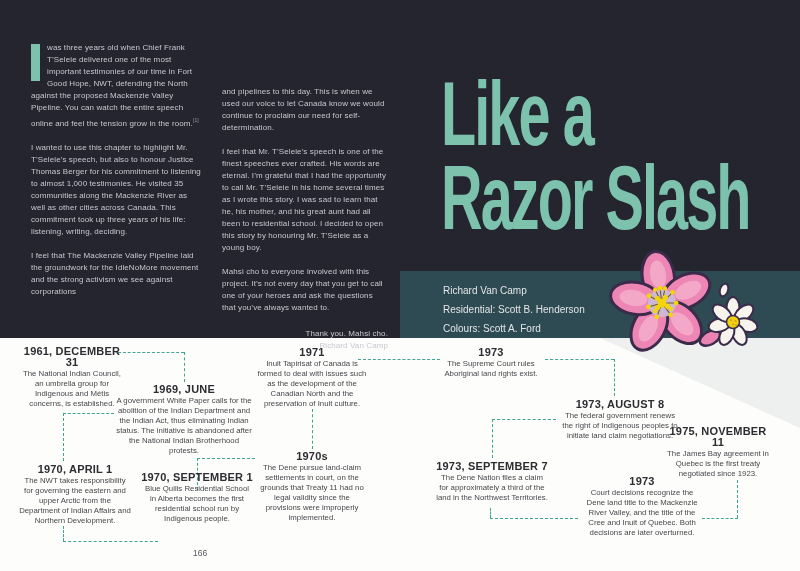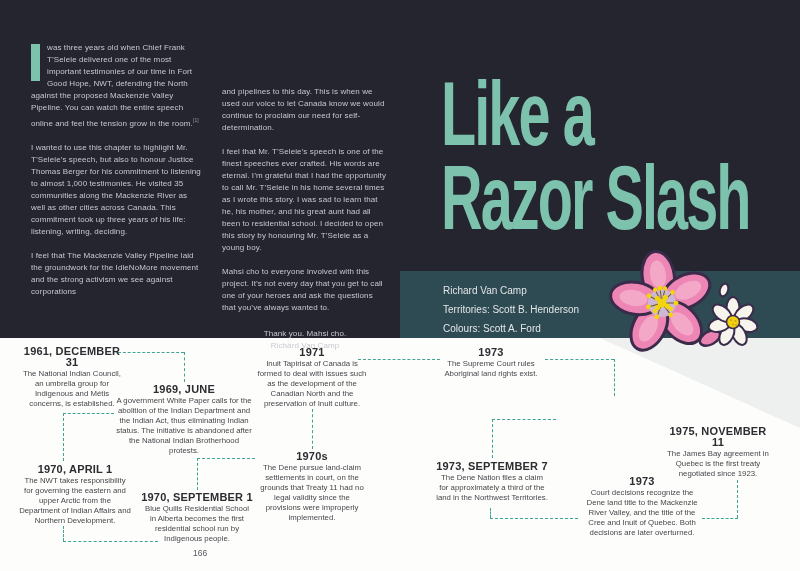--- a/index.html
+++ b/index.html
@@ -16,21 +16,21 @@
   
   .col { position:absolute; top:42px; font-size:8px; line-height:12px; color:#c7c8cf; letter-spacing:0.1px; }
   .col p { margin:0 0 12px 0; }
   .col1 { left:31px;  width:170px; }
   .col2 { left:222px; width:166px;margin-top:44px; }
   .dropcap {
     display:block; float:left; width:9px; height:37px; background:#7cc2ad;
     margin:2px 7px 0 0; color:transparent; font-size:1px; overflow:hidden;
   }
   .fn { font-size:5px; color:#9a9ba3; vertical-align:super; }
-  .signoff { text-align:center; margin-top:14px; }
+  .signoff { text-align:right; margin-top:14px; }
 
   
   .chapter-title {
     position:absolute; left:441px; top:72px;
     color:#7cc2ad; font-weight:bold; font-size:90px; line-height:84px;
     letter-spacing:-3px; white-space:nowrap;
     transform:scaleX(0.64); transform-origin:left top;
   }
   
   .credits { position:absolute; left:443px; top:281px; font-size:10px; line-height:19px; color:#e2e6e7; }
@@ -76,21 +76,21 @@
     </div>
   </div>
 
   <div class="chapter-title">
     <div>Like a</div>
     <div>Razor Slash</div>
   </div>
 
   <div class="credits">
     <div>Richard Van Camp</div>
-    <div>Territories: Scott B. Henderson</div>
+    <div>Residential: Scott B. Henderson</div>
     <div>Colours: Scott A. Ford</div>
   </div>
 
   <svg class="wedge">
     <polygon points="600,338 800,338 800,428" fill="#eef0f0"></polygon>
   </svg>
 
   <div class="dh" style="left:118px; top:352px; width:66px;"></div>
   <div class="dv" style="left:184px; top:352px; height:30px;"></div>
   <div class="dh" style="left:63px;  top:413px; width:51px;"></div>
@@ -115,35 +115,39 @@
     <div class="tl-text">The National Indian Council, an umbrella group for Indigenous and Métis concerns, is established.</div>
   </div>
   <div class="tl-entry" style="left:114px; top:384px; width:140px;">
     <div class="tl-date">1969, JUNE</div>
     <div class="tl-text">A government White Paper calls for the abolition of the Indian Department and the Indian Act, thus eliminating Indian status. The initiative is abandoned after the National Indian Brotherhood protests.</div>
   </div>
   <div class="tl-entry" style="left:19px; top:464px; width:112px;">
     <div class="tl-date">1970, APRIL 1</div>
     <div class="tl-text">The NWT takes responsibility for governing the eastern and upper Arctic from the Department of Indian Affairs and Northern Development.</div>
   </div>
-  <div class="tl-entry" style="left:141px; top:492px; width:112px;">
+  <div class="tl-entry" style="left:141px; top:472px; width:112px;">
     <div class="tl-date">1970, SEPTEMBER 1</div>
     <div class="tl-text">Blue Quills Residential School in Alberta becomes the first residential school run by Indigenous people.</div>
   </div>
   <div class="tl-entry" style="left:257px; top:347px; width:110px;">
     <div class="tl-date">1971</div>
     <div class="tl-text">Inuit Tapirisat of Canada is formed to deal with issues such as the development of the Canadian North and the preservation of Inuit culture.</div>
   </div>
   <div class="tl-entry" style="left:258px; top:451px; width:108px;">
     <div class="tl-date">1970s</div>
     <div class="tl-text">The Dene pursue land-claim settlements in court, on the grounds that Treaty 11 had no legal validity since the provisions were improperly implemented.</div>
   </div>
   <div class="tl-entry" style="left:441px; top:347px; width:100px;">
     <div class="tl-date">1973</div>
     <div class="tl-text">The Supreme Court rules Aboriginal land rights exist.</div>
+  </div>
+  <div class="tl-entry" style="left:562px; top:399px; width:116px;">
+    <div class="tl-date">1973, AUGUST 8</div>
+    <div class="tl-text">The federal government renews the right of Indigenous peoples to initiate land claim negotiations.</div>
   </div>
   <div class="tl-entry" style="left:436px; top:461px; width:112px;">
     <div class="tl-date">1973, SEPTEMBER 7</div>
     <div class="tl-text">The Dene Nation files a claim for approximately a third of the land in the Northwest Territories.</div>
   </div>
   <div class="tl-entry" style="left:582px; top:476px; width:120px;">
     <div class="tl-date">1973</div>
     <div class="tl-text">Court decisions recognize the Dene land title to the Mackenzie River Valley, and the title of the Cree and Inuit of Quebec. Both decisions are later overturned.</div>
   </div>
   <div class="tl-entry" style="left:664px; top:426px; width:108px;">

